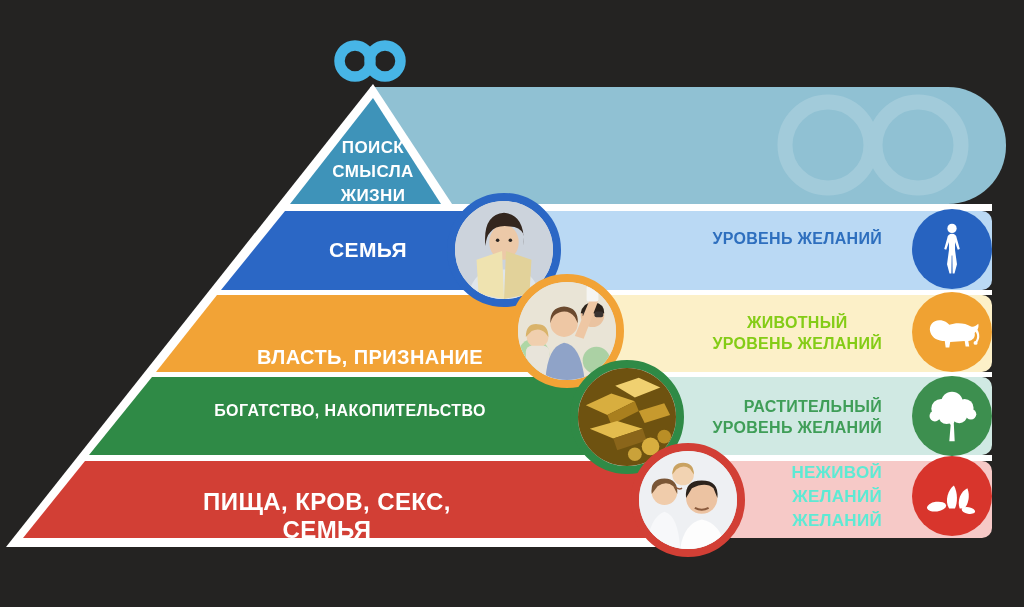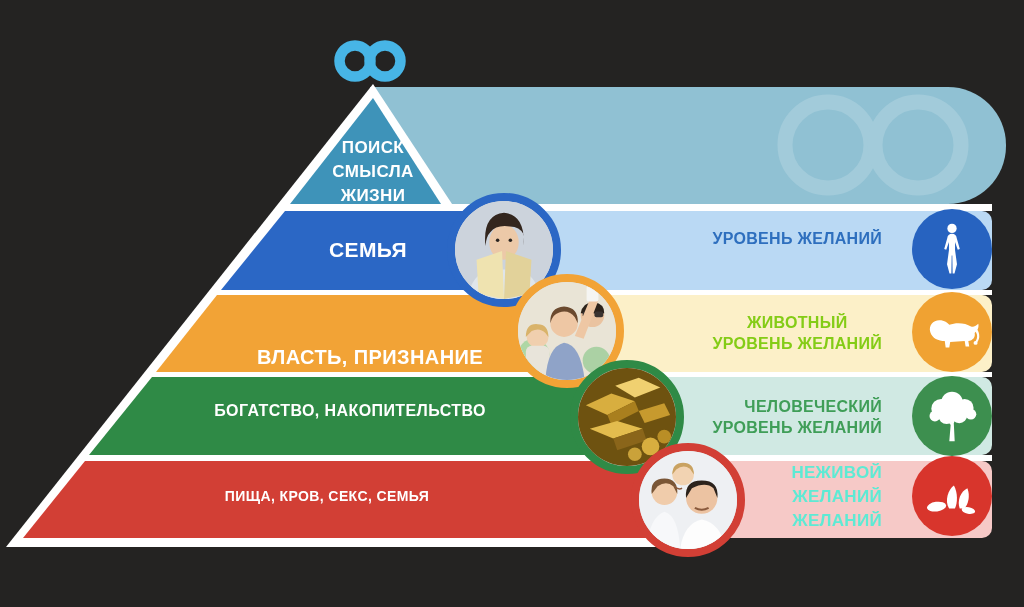--- a/index.html
+++ b/index.html
@@ -27,21 +27,21 @@
   .row2{clip-path:polygon(285px 211px,520px 211px,520px 290px,221px 290px);}
   .row3{clip-path:polygon(217px 295px,585px 295px,585px 372px,156px 372px);}
   .row4{clip-path:polygon(152px 377px,650px 377px,650px 455px,89px 455px);}
   .row5{clip-path:polygon(85px 461px,715px 461px,715px 538px,23px 538px);}
   
   .lbl{position:absolute;color:#fff;font-weight:bold;letter-spacing:.4px;text-align:center;}
   .tri-lbl{left:293px;top:136px;width:160px;font-size:17px;line-height:24px;}
   .lbl-r2{left:268px;top:238px;width:200px;font-size:21px;}
   .lbl-r3{left:220px;top:320px;width:300px;font-size:20px;margin-top:26px;}
   .lbl-r4{left:170px;top:402px;width:360px;font-size:16px;}
-  .lbl-r5{left:167px;top:488px;width:320px;font-size:14px;}
+  .lbl-r5{left:167px;top:488px;width:320px;font-size:24px;}
   .band1-title{position:absolute;left:430px;top:135px;width:460px;text-align:center;
       color:#fff;font-weight:bold;font-size:21px;letter-spacing:.5px;}
   .band-lbl{position:absolute;right:142px;text-align:right;font-weight:bold;
       font-size:16px;line-height:21px;letter-spacing:.3px;}
   .band-lbl.b2{top:228px;} .band-lbl.b3{top:312px;} .band-lbl.b4{top:396px;}
   .band-lbl.b5{top:461px;font-size:17px;line-height:24px;}
   
   .photo{position:absolute;width:114px;height:114px;border-radius:50%;
       border:8px solid #fff;box-sizing:border-box;overflow:hidden;background:#ddd;}
   .photo svg{display:block;width:100%;height:100%;}
@@ -97,21 +97,21 @@
   <div class="lbl lbl-r5">ПИЩА, КРОВ, СЕКС, СЕМЬЯ</div>
 
   <div class="band-lbl b2" style="color: rgb(46, 111, 190);">
     <div>УРОВЕНЬ ЖЕЛАНИЙ</div>
   </div>
   <div class="band-lbl b3" style="color: #84cc16; text-align: center;">
     <div>ЖИВОТНЫЙ</div>
     <div>УРОВЕНЬ ЖЕЛАНИЙ</div>
   </div>
   <div class="band-lbl b4" style="color: rgb(63, 158, 88);">
-    <div>ЧЕЛОВЕЧЕСКИЙ</div>
+    <div>РАСТИТЕЛЬНЫЙ</div>
     <div>УРОВЕНЬ ЖЕЛАНИЙ</div>
   </div>
   <div class="band-lbl b5" style="color: #5eead4;">
     <div>НЕЖИВОЙ</div>
     <div>ЖЕЛАНИЙ</div>
     <div>ЖЕЛАНИЙ</div>
   </div>
 
   <div class="photo ph2" style="border-color: rgb(43, 103, 197);">
     <svg viewBox="0 0 100 100" preserveAspectRatio="none">

